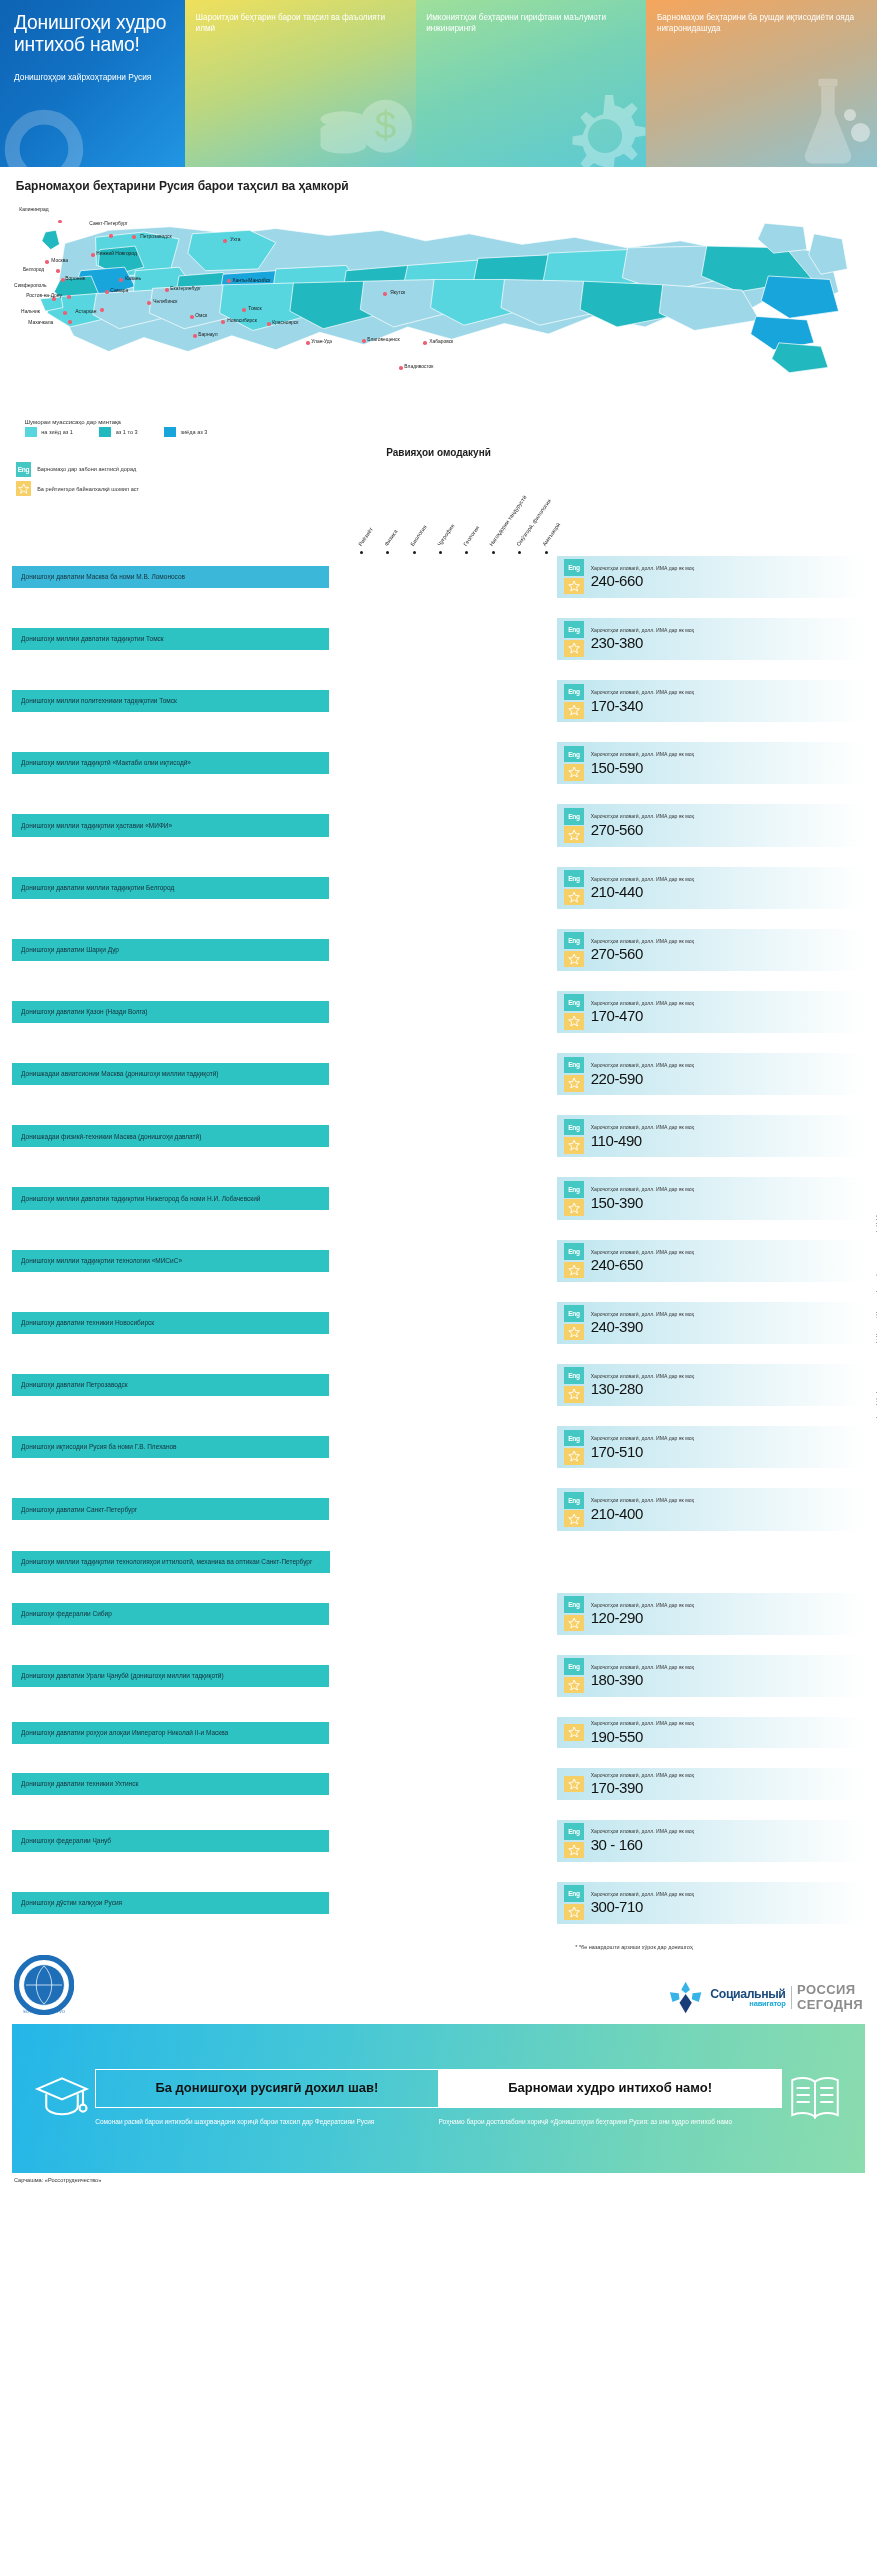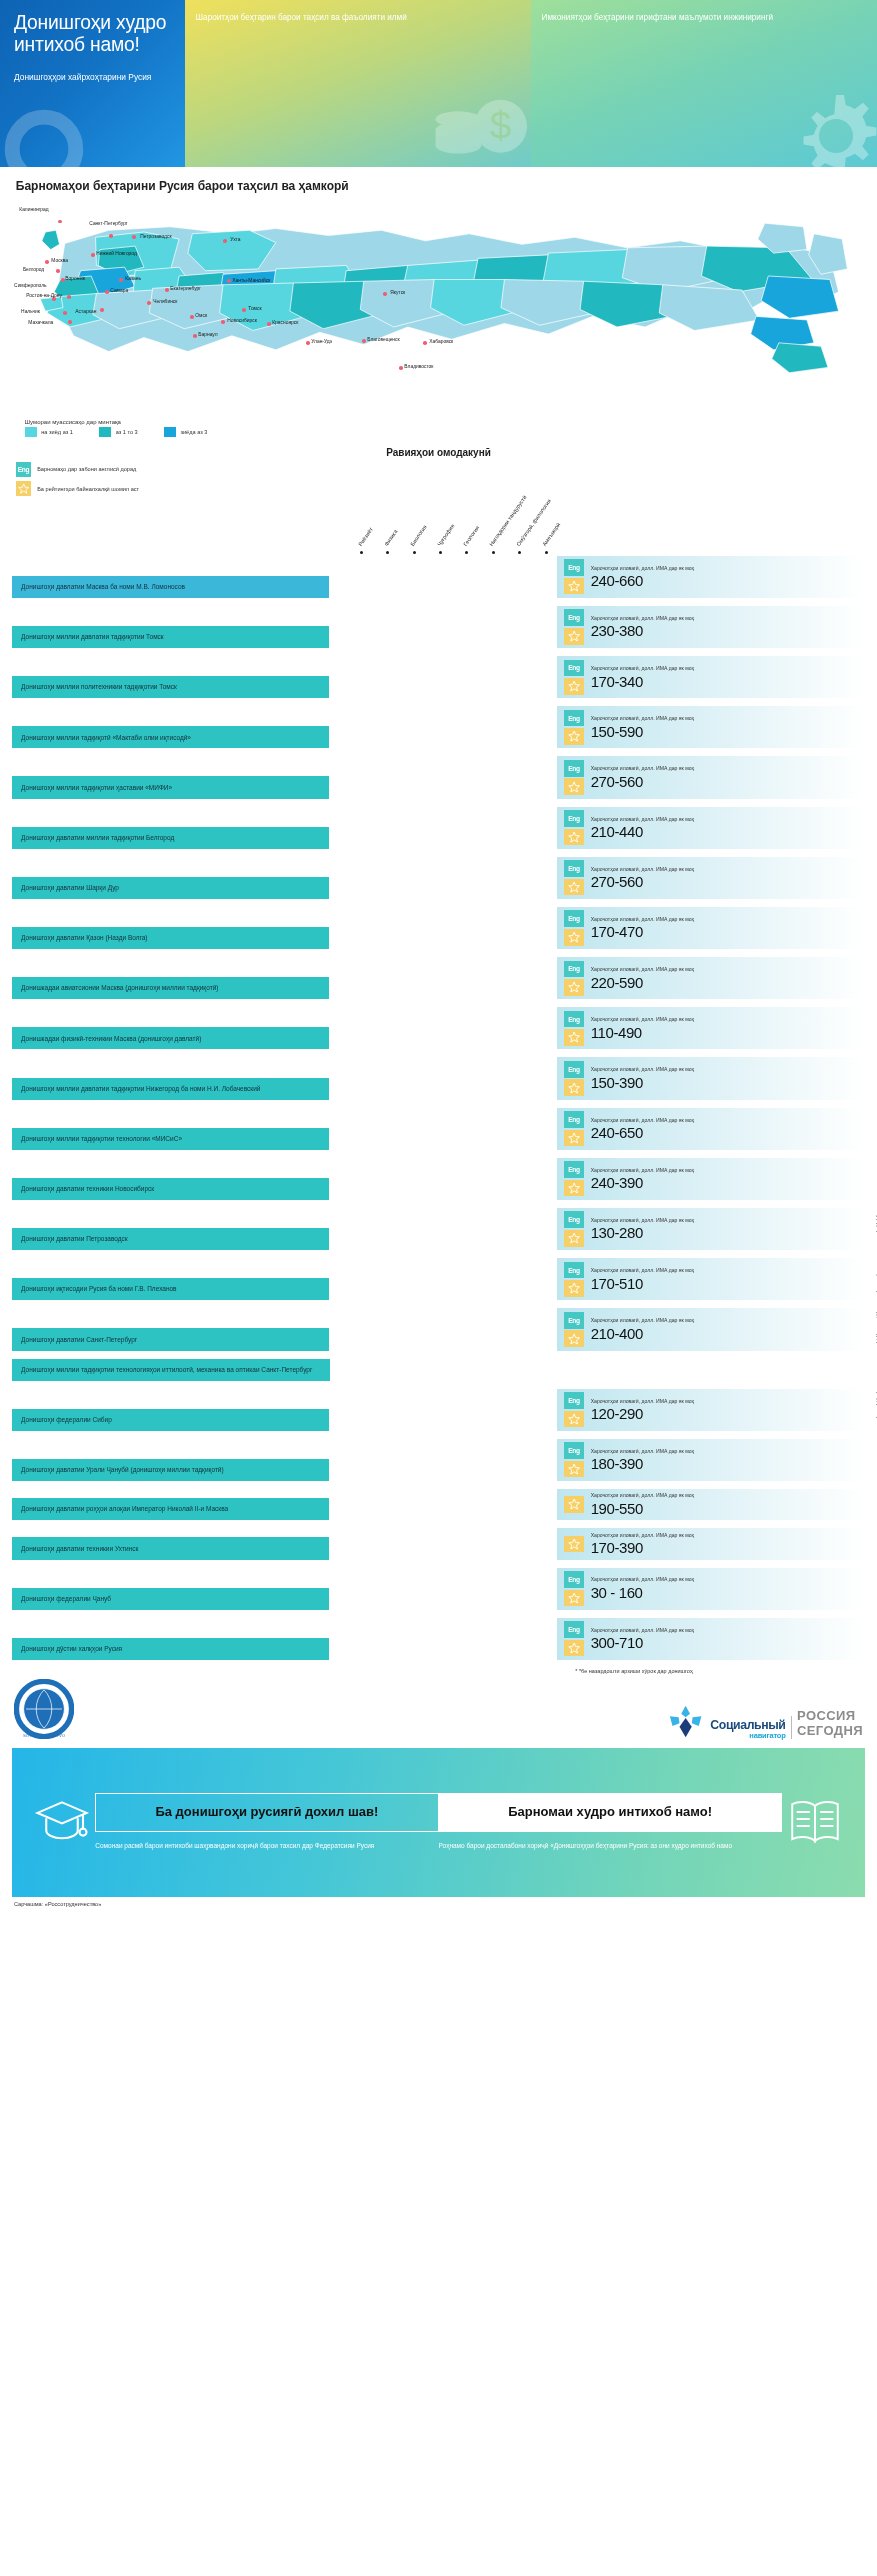--- a/index.html
+++ b/index.html
@@ -63,21 +63,21 @@
 
   .table { position:relative; width:877px; padding:0 12.3px; }
 
   .colhead { position:relative; height:55px; margin-left:334px; }
   .colhead .ch {
     position:absolute; bottom:8.8px; transform-origin: left bottom; transform: rotate(-55deg);
     font-size:5.5px; white-space:nowrap; color:#2b2b2b;
   }
   .colhead .chdot { position:absolute; bottom:1.8px; width:3px;height:3px;border-radius:50%;background:#1b1b1b;}
 
-  .row { display:flex; align-items:flex-end; margin-bottom:8px; }
+  .row { display:flex; align-items:center; margin-bottom:20px; }
   .rname {
     width:318px; padding:6.2px 8.8px; display:flex; align-items:center;
     font-size:6.5px; line-height:1.5; color:#15303a;
   }
   .cells { display:flex; gap:2.6px; width:207px; margin-left:2.6px; }
   .cell { width:24px; }
   .spacer { width:19.3px; }
   .price {
     width:309px; background:linear-gradient(90deg,#bfe6ef 0%,#d8eff5 40%,#ffffff 100%);
     display:flex; align-items:center; padding:3.5px 5.3px 3.5px 7px; gap:7px;
@@ -86,21 +86,21 @@
   .pbadges .badge { width:19.3px; height:16.7px; }
   .pinfo { flex:1; }
   .plab { font-size:5.1px; color:#333; line-height:1.5; }
   .pval { font-size:15px; font-weight:400; color:#111; letter-spacing:-0.4px; line-height:1.05; margin-top:0.9px;}
 
   .footnote { font-size:5.5px; color:#333; margin:2.6px 0 0 563px; }
 
   
   .logos { display:flex; justify-content:space-between; align-items:flex-end; padding:5.3px 14px 0 14px; }
   .ru-logo { width:60px; height:60px; }
-  .sn-logo { display:flex; align-items:flex-end; gap:5.3px; }
+  .sn-logo { display:flex; align-items:center; gap:5.3px; }
   .sn-text { line-height:1; }
   .sn-t1 { font-size:12.3px; font-weight:700; color:#1a4b7c; letter-spacing:-0.4px;}
   .sn-t2 { font-size:7.5px; font-weight:700; color:#17a7d8; text-align:right; letter-spacing:-0.2px;}
   .sn-div { width:0.9px; height:23px; background:#bbb; }
   .sn-rs { font-size:13px; color:#8c8c8c; font-weight:700; line-height:1.15; letter-spacing:0.4px;}
 
   
   .cta { margin:8.8px 12.3px 0 12.3px; height:149px;
          background:linear-gradient(100deg,#25b6e8 0%,#43c6d8 35%,#73d5b9 75%,#8bdcae 100%);
          display:flex; align-items:center; padding:0 16px; gap:0; }
@@ -150,20 +150,31 @@
     <div class="hdr-panel p1">
       <div class="ptxt">Имкониятҳои беҳтарини гирифтани маълумоти инжинирингӣ</div>
       <svg class="deco gear" viewBox="0 0 100 100">
         <g fill="#ffffff" opacity="0.75">
           <path d="M50 14 l7 0 1.5 9 a29 29 0 0 1 8 3.4 l7.2-5.6 5 5 -5.6 7.2 a29 29 0 0 1 3.4 8 l9 1.5 0 7 -9 1.5 a29 29 0 0 1-3.4 8 l5.6 7.2 -5 5 -7.2-5.6 a29 29 0 0 1-8 3.4 L57 86 l-7 0 -1.5-9 a29 29 0 0 1-8-3.4 l-7.2 5.6 -5-5 5.6-7.2 a29 29 0 0 1-3.4-8 L21.5 57.5 l0-7 9-1.5 a29 29 0 0 1 3.4-8 L28.3 33.8 l5-5 7.2 5.6 a29 29 0 0 1 8-3.4 z"></path>
           <circle cx="50" cy="50" r="15" fill="#7fd5c4"></circle>
         </g>
       </svg>
     </div>
 
+    <div class="hdr-panel p3">
+      <div class="ptxt">Барномаҳои беҳтарини ба рушди иқтисодиёти ояда нигаронидашуда</div>
+      <svg class="deco flask" viewBox="0 0 80 110">
+        <g fill="#ffffff" opacity="0.55">
+          <rect x="30" y="6" width="20" height="8" rx="2"></rect>
+          <path d="M33 14 h14 v28 l16 40 a8 8 0 0 1-7 12 H24 a8 8 0 0 1-7-12 l16-40 z"></path>
+        </g>
+      </svg>
+      <div class="dot1"></div>
+      <div class="dot2"></div>
+    </div>
   </div>
 
   <div class="map-sec">
     <div class="map-title">Барномаҳои беҳтарини Русия барои таҳсил ва ҳамкорӣ</div>
 
     <div class="map-wrap">
       <svg width="853" height="220" viewBox="0 0 970 250">
         <g stroke="#ffffff" stroke-width="0.8">
 
           <path fill="#9ed8e8" d="M60 55 L110 40 L180 36 L250 44 L300 38 L360 46 L420 40 L470 52 L520 44 L580 56 L640 48 L700 60 L760 52 L820 64 L880 56 L930 70 L940 110 L900 130 L860 118 L820 140 L770 128 L720 150 L660 138 L610 158 L560 146 L500 164 L450 150 L400 170 L350 156 L300 176 L250 160 L200 178 L150 162 L110 178 L70 160 L50 120 Z"></path>

